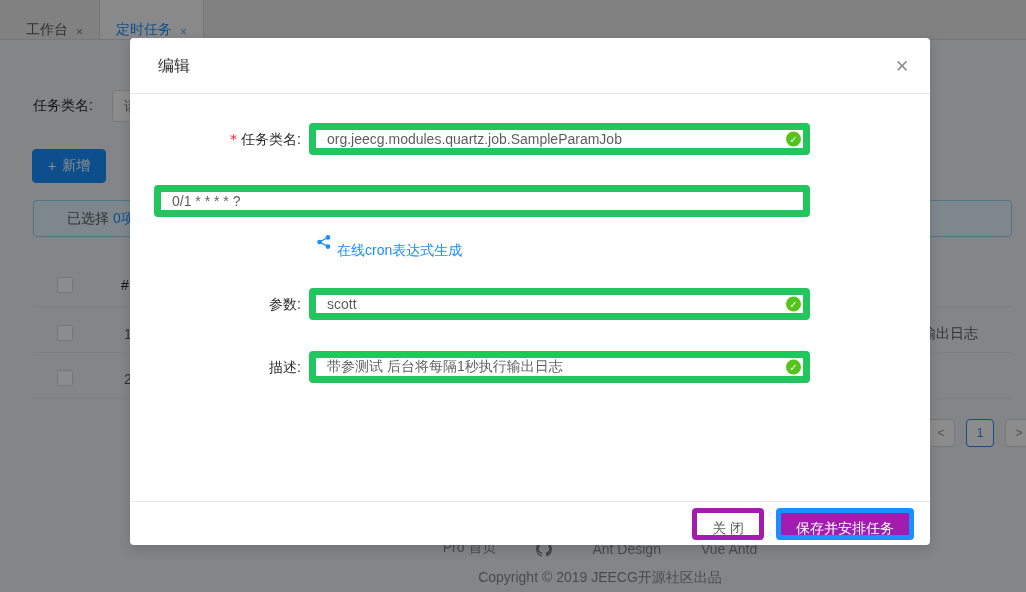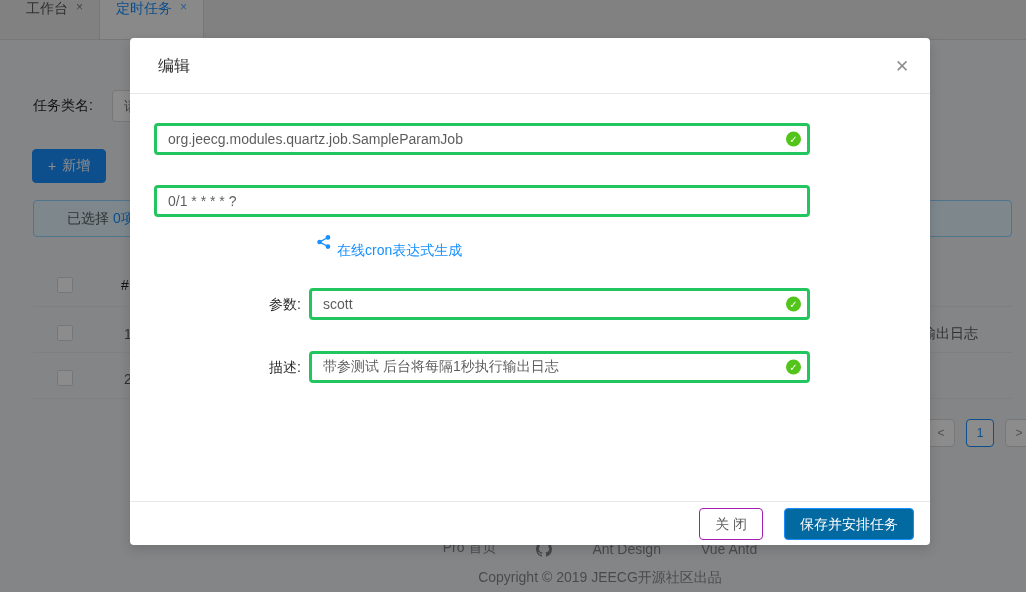--- a/index.html
+++ b/index.html
@@ -9,21 +9,21 @@
     font-family:"Liberation Sans","DejaVu Sans",sans-serif;
     font-size:14px; color:rgba(0,0,0,0.65);
   }
   
   .tabbar {
     position:absolute; left:0; top:0; width:1026px; height:40px;
     background:#ececec; border-bottom:1px solid #d9d9d9;
     display:flex; align-items:stretch; padding-left:10px;
   }
   .tab {
-    display:flex; align-items:flex-start; gap:8px; padding:0 16px;
+    display:flex; align-items:flex-end; gap:8px; padding:0 16px;
     border-right:1px solid #d9d9d9; cursor:pointer; color:rgba(0,0,0,0.65);
   }
   .tab.active { background:#fafafa; color:#1890ff; }
   .tab .tclose { font-size:12px; color:inherit; opacity:.75; }
   .bg-label { position:absolute; left:33px; top:97px; color:rgba(0,0,0,0.85); }
   .bg-input {
     position:absolute; left:112px; top:90px; width:230px; height:32px;
     border:1px solid #d9d9d9; border-radius:4px; background:#fff;
     padding:0 11px; font-size:14px; color:rgba(0,0,0,0.65);
   }
@@ -74,21 +74,21 @@
   }
   .modal-body { padding:29px 120px 0 24px; }
   .frow { display:flex; align-items:center; }
   .flabel {
     width:155px; padding-right:8px; text-align:right; flex:none;
     color:rgba(0,0,0,0.85); line-height:32px; white-space:nowrap;
   }
   .req { color:#f5222d; margin-right:4px; font-family:"DejaVu Sans",sans-serif; }
   .fctrl { flex:1; position:relative; }
   .fctrl input {
-    width:100%; height:32px; border:3px solid #22c55e; border-radius:4px;
+    width:100%; height:32px; border:7px solid #22c55e; border-radius:4px;
     padding:0 30px 0 11px; font-size:14px; color:rgba(0,0,0,0.65); outline:none;
     font-family:inherit; background:#fff;
   }
   .valid-check {
     position:absolute; right:9px; top:50%; transform:translateY(-50%);
     width:15px; height:15px; border-radius:50%; background:#52c41a; color:#fff;
     font-size:10px; line-height:15px; text-align:center;
   }
   .mb30{margin-bottom:30px}.mb31{margin-bottom:31px}.mb15{margin-bottom:15px}.mb36{margin-bottom:36px}
   .cron-link-row {
@@ -102,24 +102,24 @@
   }
   .radio:first-child { border-radius:4px 0 0 4px; }
   .radio:last-child { border-radius:0 4px 4px 0; border-left:none; }
   .radio.selected { background:#1890ff; border-color:#1890ff; color:#fff; }
   .modal-footer {
     position:absolute; left:0; right:0; bottom:0; height:44px;
     border-top:1px solid #e8e8e8; padding:6px 16px; text-align:right;
   }
   .btn {
     display:inline-block; height:32px; line-height:30px; padding:0 15px;
-    border:1px solid #a21caf; border-radius:4px; background:#fff;
+    border:5px solid #a21caf; border-radius:4px; background:#fff;
     color:rgba(0,0,0,0.65); font-size:14px; cursor:pointer; font-family:inherit;
   }
-  .btn.primary { background:#0369a1; border-color:#1890ff; color:#fff; margin-left:17px; }
+  .btn.primary { background:#a21caf; border-color:#1890ff; color:#fff; margin-left:8px; }
   svg { display:block; }
 </style>
 </head>
 <body>
 
 <div class="tabbar">
   <div class="tab">
     <span>工作台</span>
     <span class="tclose">×</span>
   </div>
@@ -183,20 +183,23 @@
 
 <div class="modal">
   <div class="modal-header">
     <div class="modal-title">编辑</div>
     <button class="modal-close">✕</button>
   </div>
 
   <div class="modal-body">
 
     <div class="frow mb30">
+      <div class="flabel">
+        <span class="req">*</span><span>任务类名:</span>
+      </div>
       <div class="fctrl">
         <input value="org.jeecg.modules.quartz.job.SampleParamJob" style="">
         <span class="valid-check">✓</span>
       </div>
     </div>
 
     <div class="frow mb15">
       <div class="fctrl">
         <input value="0/1 * * * * ?" style="">
       </div>

